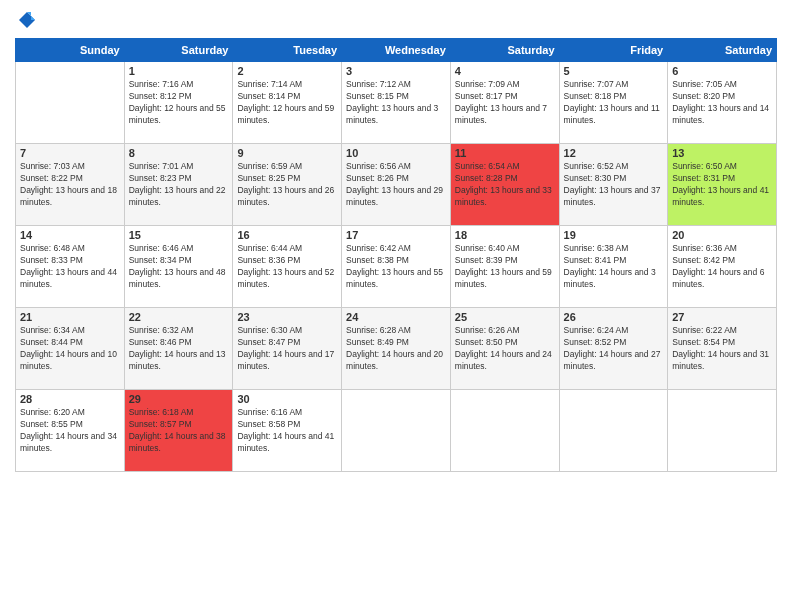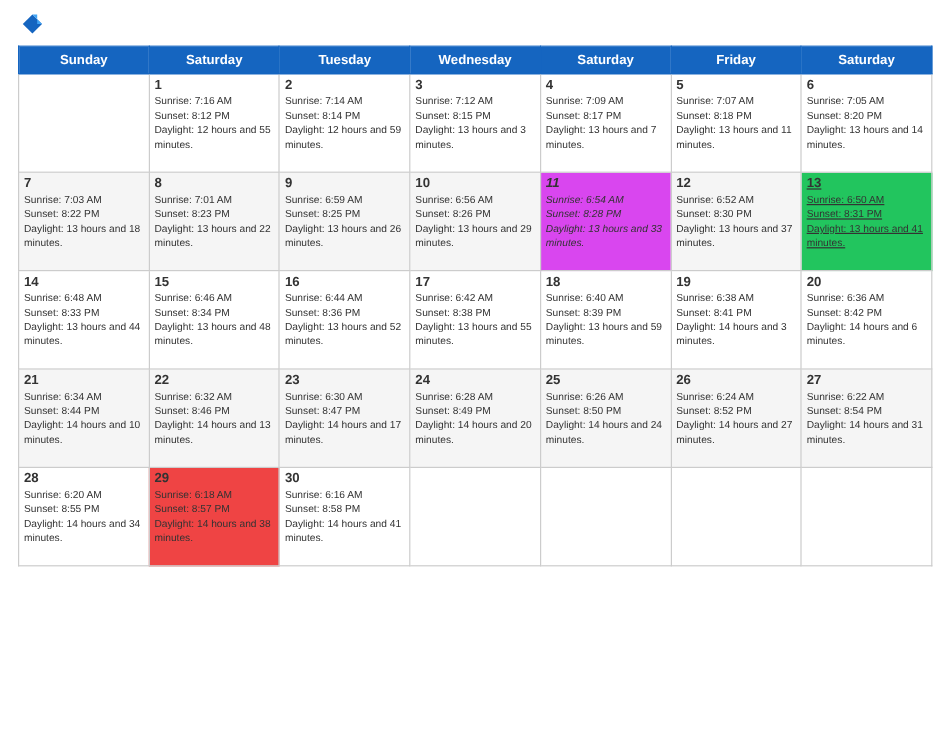--- a/index.html
+++ b/index.html
@@ -55,21 +55,21 @@
       width: 100%;
       border-collapse: collapse;
       table-layout: fixed;
     }
     thead tr th {
       background-color: #1565c0;
       color: #fff;
       font-size: 11px;
       font-weight: bold;
       padding: 5px 4px;
-      text-align: center;
+      text-align: right;
       border: 1px solid #1565c0;
     }
     tbody tr td {
       vertical-align: top;
       border: 1px solid #ccc;
       padding: 3px 4px;
       font-size: 9px;
       color: #333;
       height: 82px;
     }
@@ -138,23 +138,23 @@
           <td style="background-color: rgb(255, 255, 255);"><span class="day-number">3</span><span class="day-info">Sunrise: 7:12 AM<br>Sunset: 8:15 PM<br>Daylight: 13 hours and 3 minutes.</span></td>
           <td style="background-color: rgb(255, 255, 255);"><span class="day-number">4</span><span class="day-info">Sunrise: 7:09 AM<br>Sunset: 8:17 PM<br>Daylight: 13 hours and 7 minutes.</span></td>
           <td style="background-color: rgb(255, 255, 255);"><span class="day-number">5</span><span class="day-info">Sunrise: 7:07 AM<br>Sunset: 8:18 PM<br>Daylight: 13 hours and 11 minutes.</span></td>
           <td style="background-color: rgb(255, 255, 255);"><span class="day-number">6</span><span class="day-info">Sunrise: 7:05 AM<br>Sunset: 8:20 PM<br>Daylight: 13 hours and 14 minutes.</span></td>
         </tr>
         <tr>
           <td style="background-color: rgb(245, 245, 245);"><span class="day-number">7</span><span class="day-info">Sunrise: 7:03 AM<br>Sunset: 8:22 PM<br>Daylight: 13 hours and 18 minutes.</span></td>
           <td style="background-color: rgb(245, 245, 245);"><span class="day-number">8</span><span class="day-info">Sunrise: 7:01 AM<br>Sunset: 8:23 PM<br>Daylight: 13 hours and 22 minutes.</span></td>
           <td style="background-color: rgb(245, 245, 245);"><span class="day-number">9</span><span class="day-info">Sunrise: 6:59 AM<br>Sunset: 8:25 PM<br>Daylight: 13 hours and 26 minutes.</span></td>
           <td style="background-color: rgb(245, 245, 245);"><span class="day-number">10</span><span class="day-info">Sunrise: 6:56 AM<br>Sunset: 8:26 PM<br>Daylight: 13 hours and 29 minutes.</span></td>
-          <td style="background-color: #d946ef; font-style: italic;"><span class="day-number">11</span><span class="day-info">Sunrise: 6:54 AM<br>Sunset: 8:28 PM<br>Daylight: 13 hours and 33 minutes.</span></td>
+          <td style="background-color: #ef4444;"><span class="day-number">11</span><span class="day-info">Sunrise: 6:54 AM<br>Sunset: 8:28 PM<br>Daylight: 13 hours and 33 minutes.</span></td>
           <td style="background-color: rgb(245, 245, 245);"><span class="day-number">12</span><span class="day-info">Sunrise: 6:52 AM<br>Sunset: 8:30 PM<br>Daylight: 13 hours and 37 minutes.</span></td>
-          <td style="background-color: #22c55e; text-decoration: underline;"><span class="day-number">13</span><span class="day-info">Sunrise: 6:50 AM<br>Sunset: 8:31 PM<br>Daylight: 13 hours and 41 minutes.</span></td>
+          <td style="background-color: #bef264;"><span class="day-number">13</span><span class="day-info">Sunrise: 6:50 AM<br>Sunset: 8:31 PM<br>Daylight: 13 hours and 41 minutes.</span></td>
         </tr>
         <tr>
           <td style="background-color: rgb(255, 255, 255);"><span class="day-number">14</span><span class="day-info">Sunrise: 6:48 AM<br>Sunset: 8:33 PM<br>Daylight: 13 hours and 44 minutes.</span></td>
           <td style="background-color: rgb(255, 255, 255);"><span class="day-number">15</span><span class="day-info">Sunrise: 6:46 AM<br>Sunset: 8:34 PM<br>Daylight: 13 hours and 48 minutes.</span></td>
           <td style="background-color: rgb(255, 255, 255);"><span class="day-number">16</span><span class="day-info">Sunrise: 6:44 AM<br>Sunset: 8:36 PM<br>Daylight: 13 hours and 52 minutes.</span></td>
           <td style="background-color: rgb(255, 255, 255);"><span class="day-number">17</span><span class="day-info">Sunrise: 6:42 AM<br>Sunset: 8:38 PM<br>Daylight: 13 hours and 55 minutes.</span></td>
           <td style="background-color: rgb(255, 255, 255);"><span class="day-number">18</span><span class="day-info">Sunrise: 6:40 AM<br>Sunset: 8:39 PM<br>Daylight: 13 hours and 59 minutes.</span></td>
           <td style="background-color: rgb(255, 255, 255);"><span class="day-number">19</span><span class="day-info">Sunrise: 6:38 AM<br>Sunset: 8:41 PM<br>Daylight: 14 hours and 3 minutes.</span></td>
           <td style="background-color: rgb(255, 255, 255);"><span class="day-number">20</span><span class="day-info">Sunrise: 6:36 AM<br>Sunset: 8:42 PM<br>Daylight: 14 hours and 6 minutes.</span></td>
         </tr>

